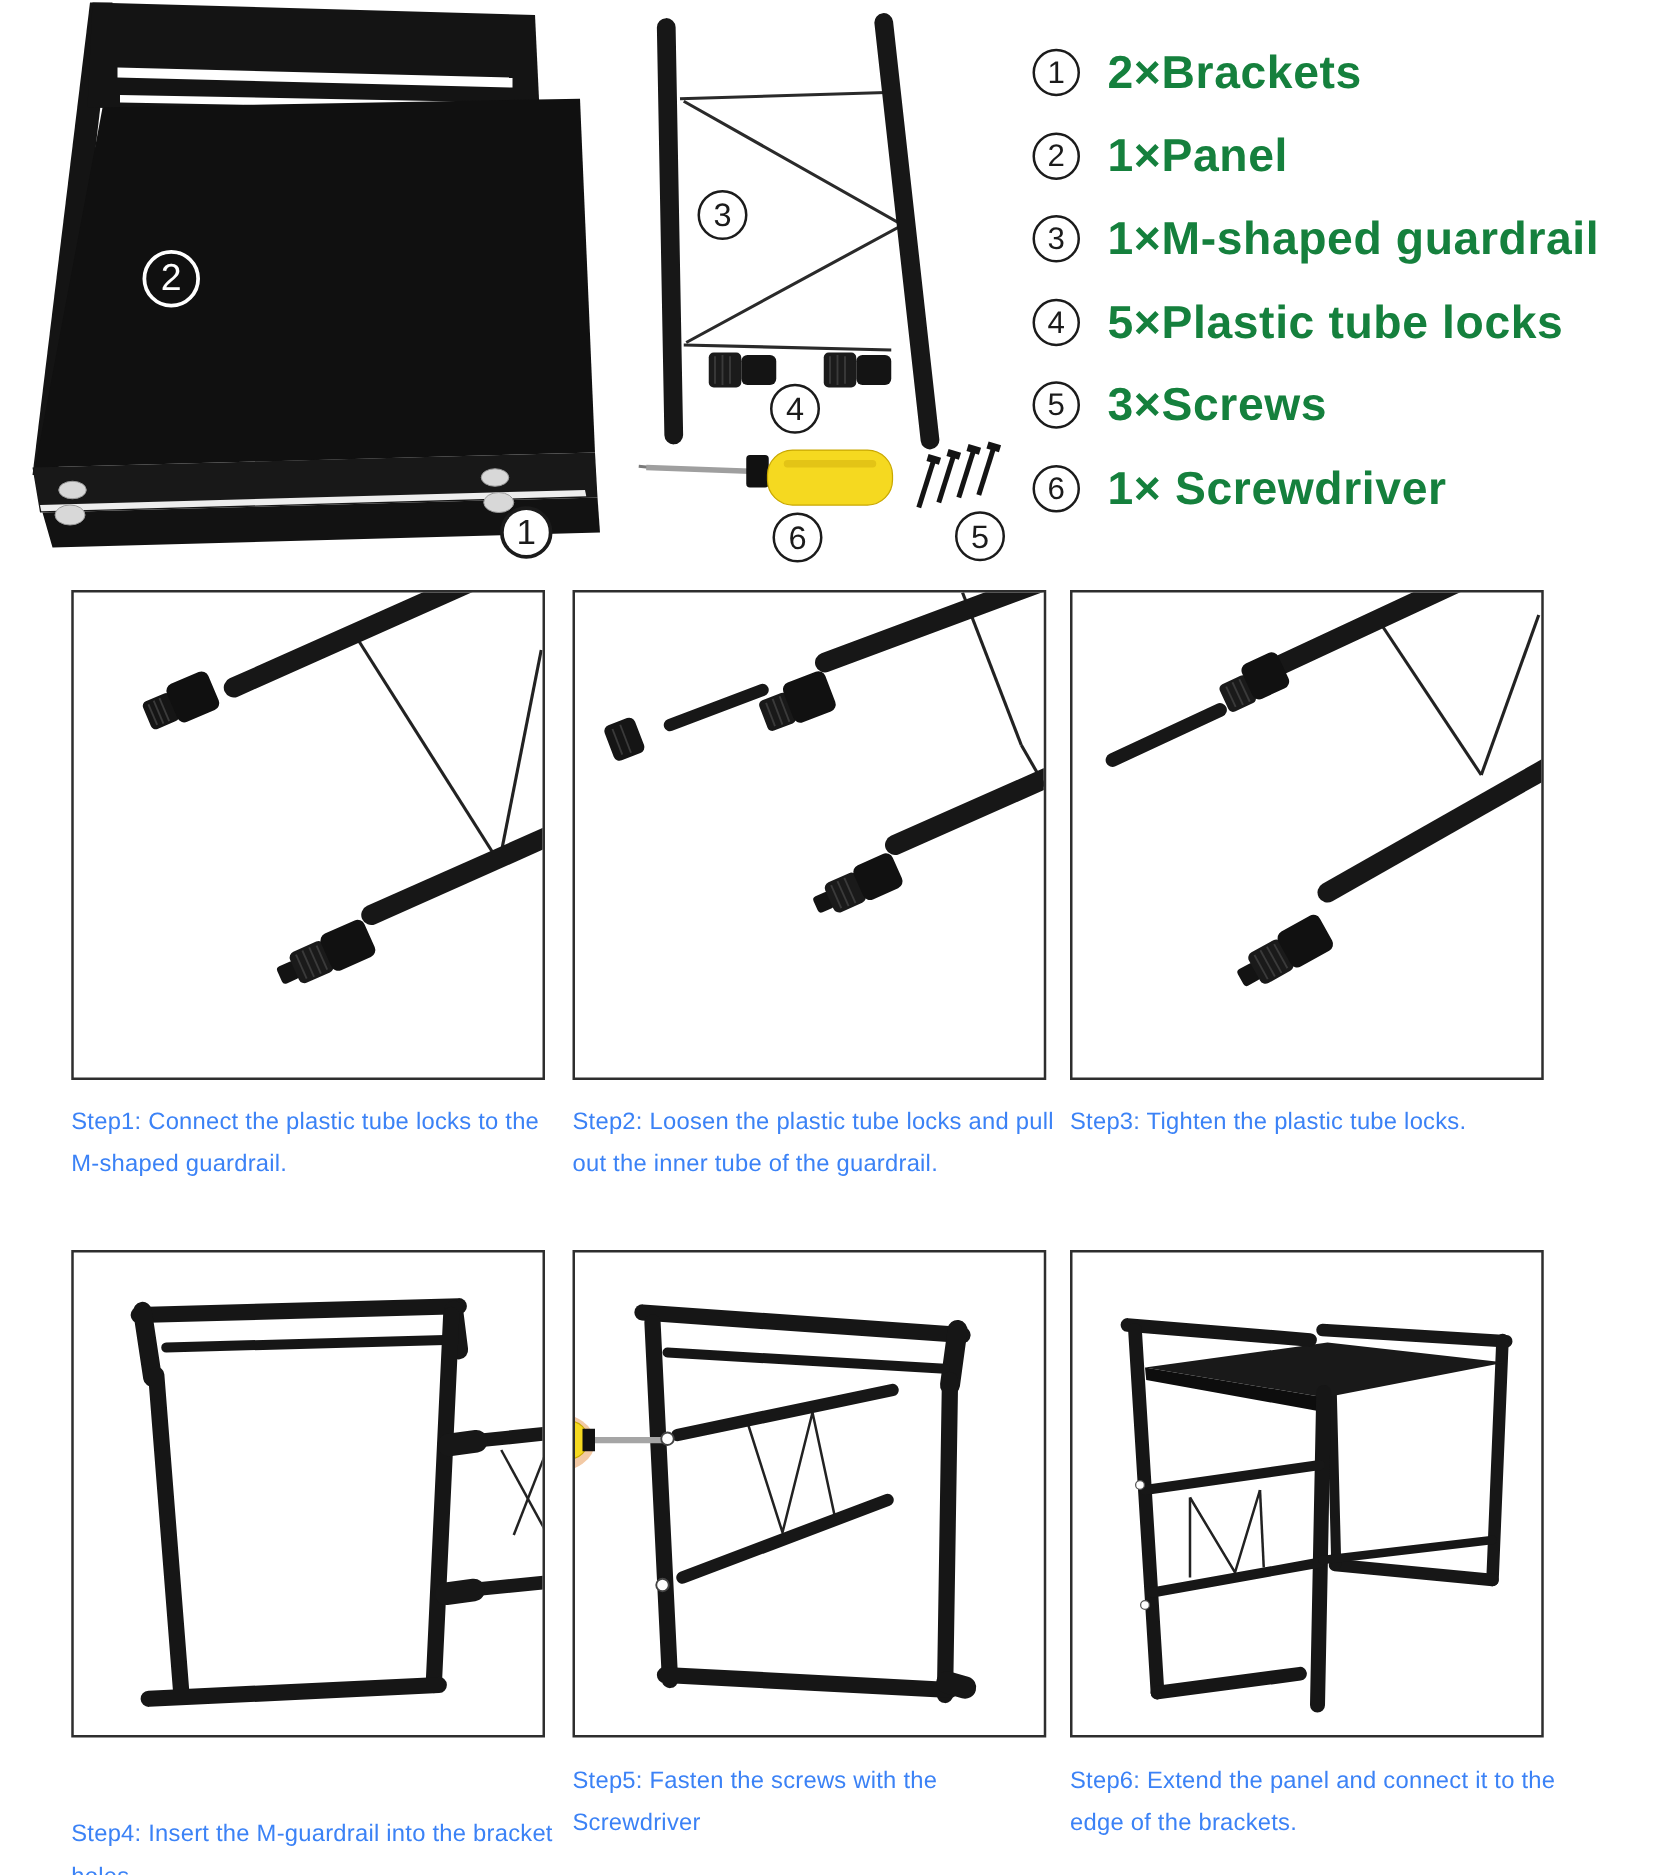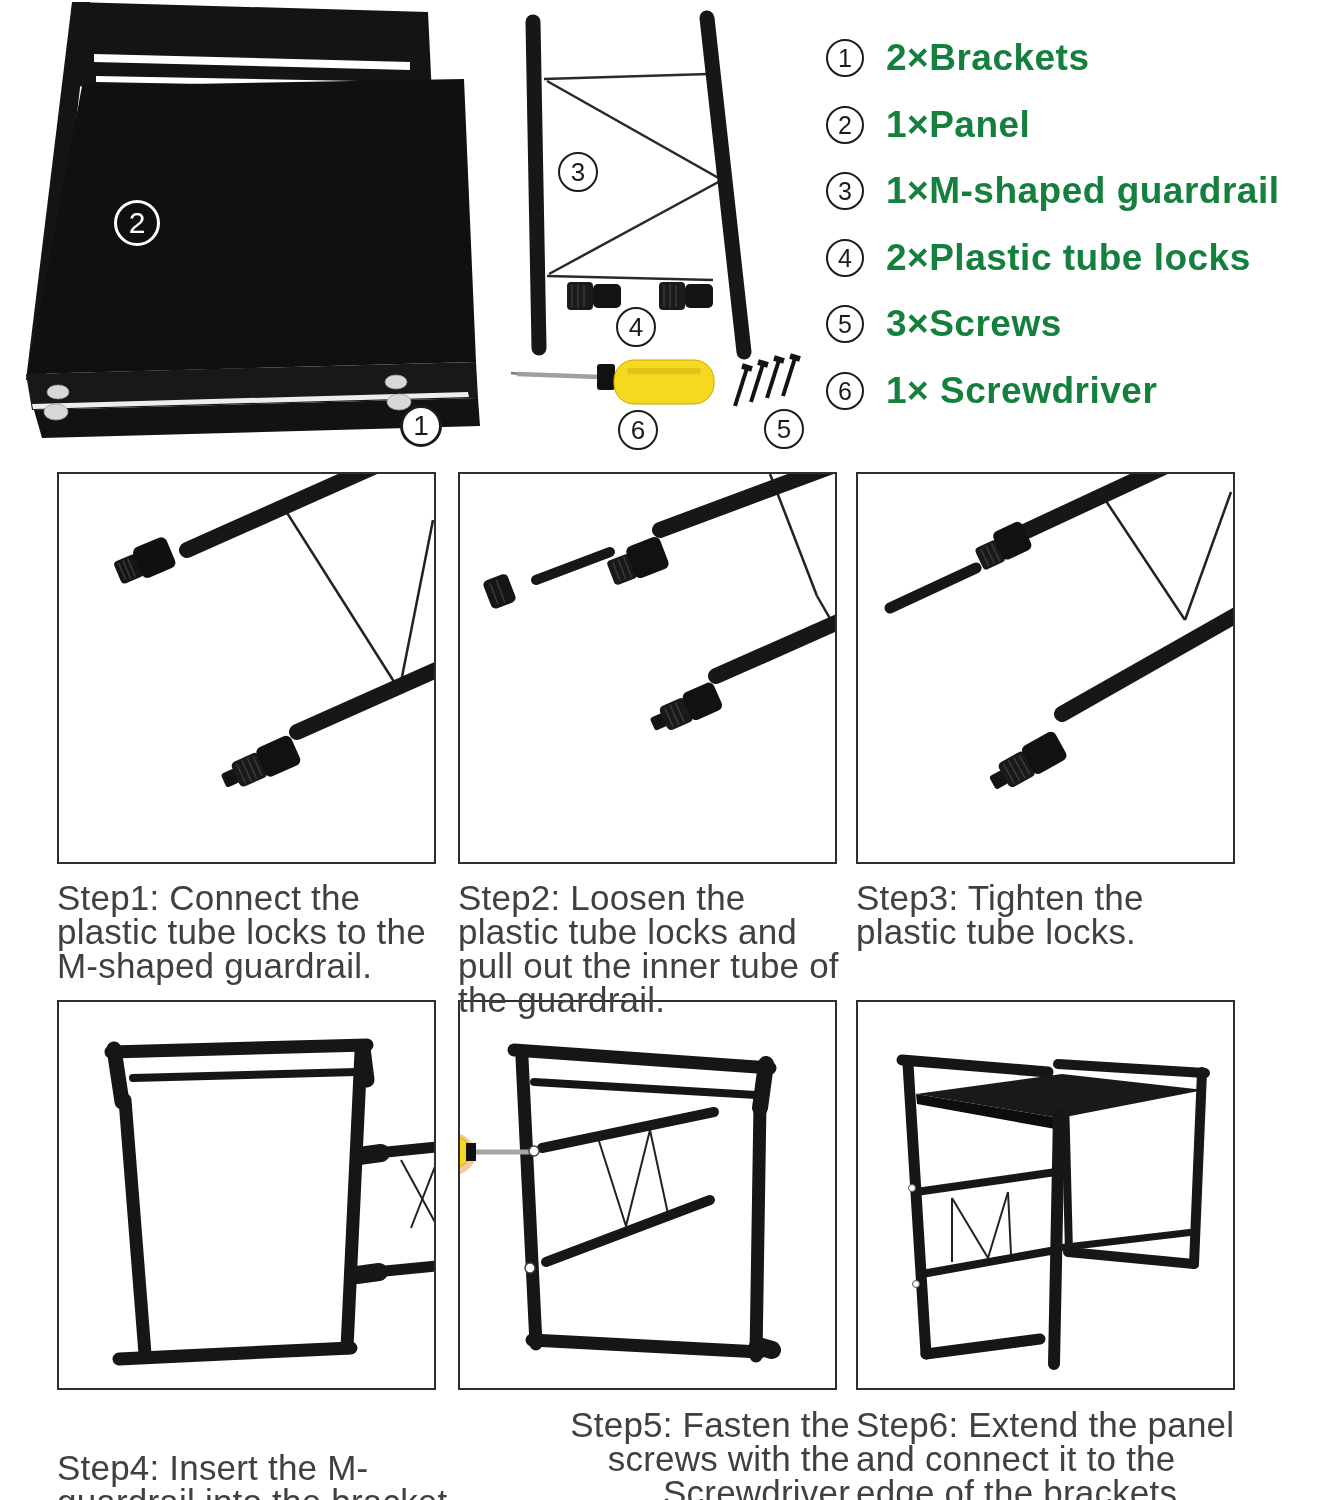--- a/index.html
+++ b/index.html
@@ -22,22 +22,22 @@
   .plist-row .badge{position:static;width:38px;height:38px;flex:0 0 38px;}
   .plist-label{font-size:37px;letter-spacing:0.5px;color:#15803d;white-space:nowrap;font-weight:bold;}
   
   .step-box{
     position:absolute;width:379px;box-sizing:border-box;
     border:2px solid #2e2e2e;background:#ffffff;
   }
   .row1{top:472px;height:392px;}
   .row2{top:1000px;height:390px;}
   .caption{
-    position:absolute;width:392px;font-size:35px;line-height:34px;
-    color:#404040;letter-spacing:0.2px;
+    position:absolute;width:392px;font-size:19px;line-height:34px;
+    color:#3b82f6;letter-spacing:0.2px;
   }
 </style>
 </head>
 <body>
 
 <div id="page">
 
   <div class="abs" style="left:8px;top:0px;">
     <svg width="472" height="458" viewBox="0 0 472 458">
       <polygon points="64,2 82,2 38,380 18,380" fill="#141414"></polygon>
@@ -144,21 +144,21 @@
     <div class="plist-row" style="top:170px;">
       <div class="badge">
           <span>3</span>
         </div>
       <div class="plist-label">1×M-shaped guardrail</div>
     </div>
     <div class="plist-row" style="top:237px;">
       <div class="badge">
           <span>4</span>
         </div>
-      <div class="plist-label">2×Plastic tube locks</div>
+      <div class="plist-label">5×Plastic tube locks</div>
     </div>
     <div class="plist-row" style="top:303px;">
       <div class="badge">
           <span>5</span>
         </div>
       <div class="plist-label">3×Screws</div>
     </div>
     <div class="plist-row" style="top:370px;">
       <div class="badge">
           <span>6</span>
@@ -353,16 +353,16 @@
       </g>
       <circle cx="54" cy="186" r="3.5" fill="#ffffff" stroke="#555555" stroke-width="1"></circle>
       <circle cx="58" cy="282" r="3.5" fill="#ffffff" stroke="#555555" stroke-width="1"></circle>
     </svg>
   </div>
 
   <div class="caption" style="left:57px;top:881px;">Step1: Connect the plastic tube locks to the M-shaped guardrail.</div>
   <div class="caption" style="left:458px;top:881px;">Step2: Loosen the plastic tube locks and pull out the inner tube of the guardrail.</div>
   <div class="caption" style="left:856px;top:881px;">Step3: Tighten the plastic tube locks.</div>
   <div class="caption" style="left:57px;top:1451px;">Step4: Insert the M-guardrail into the bracket holes.</div>
-  <div class="caption" style="left:458px;top:1408px;text-align:right;">Step5: Fasten the screws with the Screwdriver</div>
+  <div class="caption" style="left:458px;top:1408px;">Step5: Fasten the screws with the Screwdriver</div>
   <div class="caption" style="left:856px;top:1408px;">Step6: Extend the panel and connect it to the edge of the brackets.</div>
 
 </div>
 
 </body></html>

